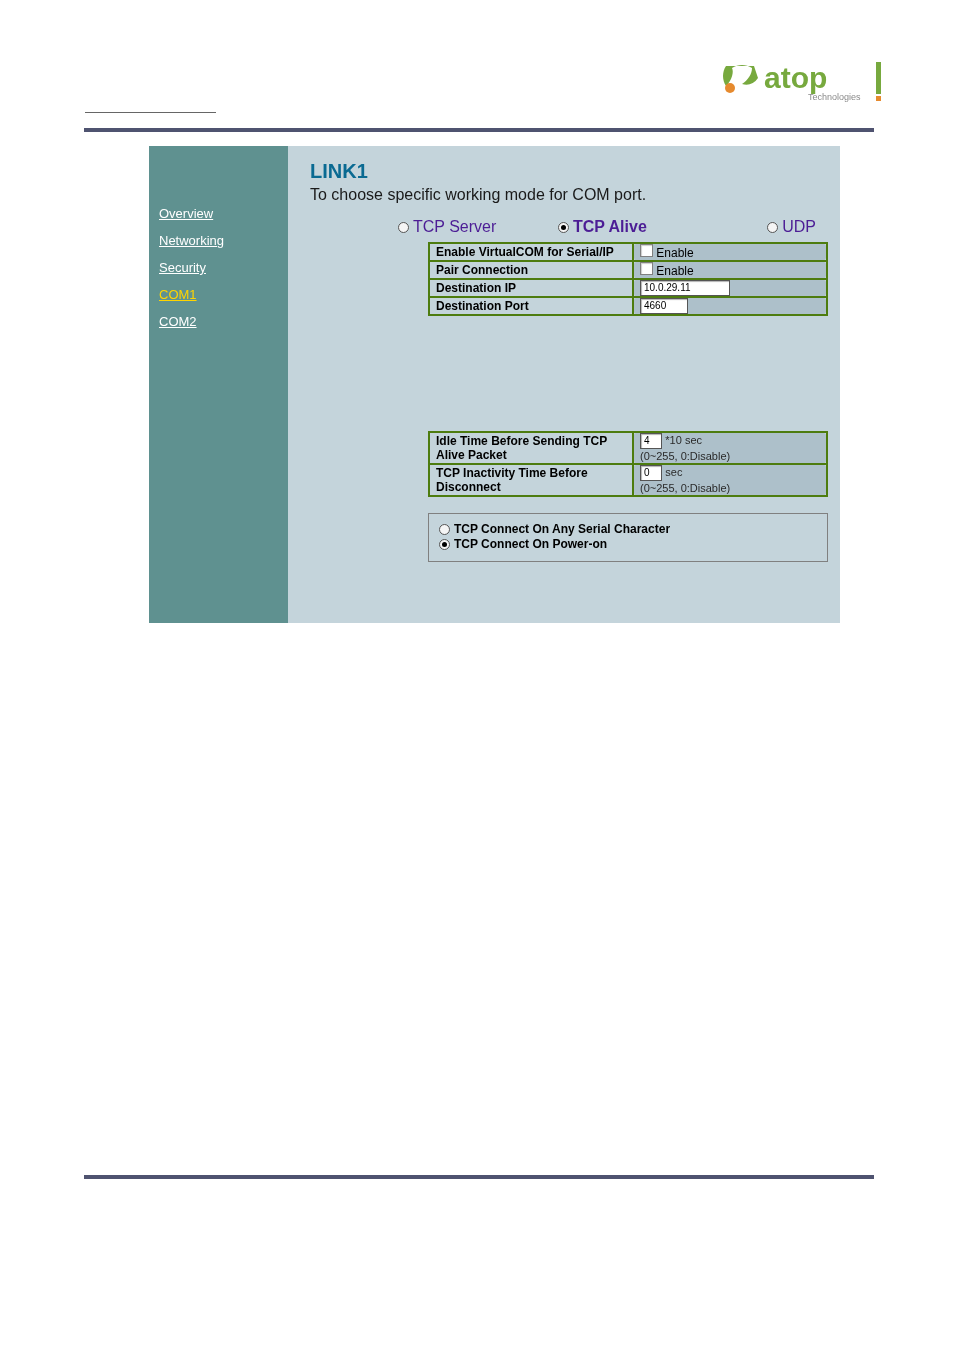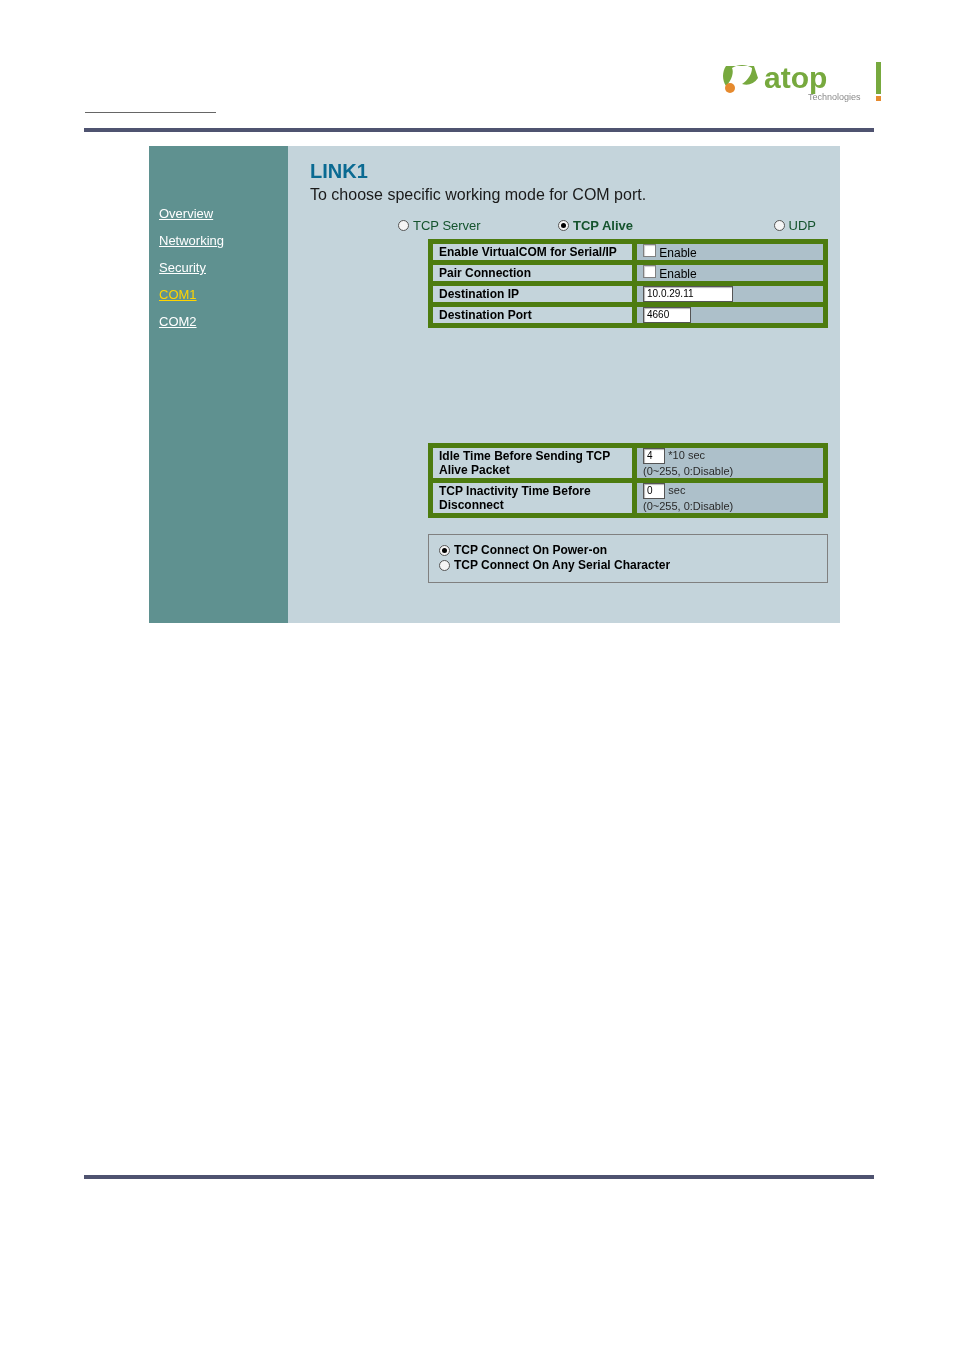--- a/index.html
+++ b/index.html
@@ -69,22 +69,22 @@
     color: #0a6a92;
     margin-bottom: 3px;
   }
   .subtitle {
     font-size: 16px;
     color: #1a1a1a;
     margin-bottom: 14px;
   }
   .mode-row {
     display: flex;
-    font-size: 13px;
-    color: #14532d;
+    font-size: 16px;
+    color: #4c1d95;
     margin-left: 88px;
     margin-bottom: 6px;
   }
   .mode-cell {
     display: flex;
     align-items: center;
     gap: 4px;
   }
   .mode-cell.server { width: 160px; }
   .mode-cell.client { width: 148px; font-weight: bold; }
@@ -113,21 +113,21 @@
     background: #fff;
     display: inline-block;
     box-shadow: inset 1px 1px 1px rgba(0,0,0,0.2);
   }
   table.form {
     border-collapse: collapse;
     width: 400px;
     margin-left: 118px;
   }
   table.form td {
-    border: 5px solid #4d7c0f;
+    border: 2px solid #4d7c0f;
     padding: 0 6px;
     font-size: 12px;
     vertical-align: middle;
   }
   table.form td.label {
     font-weight: bold;
     color: #000;
     width: 204px;
   }
   table.form td.val {
@@ -270,26 +270,26 @@
             <span class="input-mock sm">0</span>
             <span class="hint">sec</span><br>
             <span class="hint">(0~255, 0:Disable)</span>
           </td>
         </tr>
       </tbody>
         </table>
 
       <div class="connect-block">
         <div class="connect-row bold">
+          <span class="radio"></span>
+          <span>TCP Connect On Any Serial Character</span>
+        </div>
+        <div class="connect-row bold">
           <span class="radio checked"></span>
           <span>TCP Connect On Power-on</span>
         </div>
-        <div class="connect-row bold">
-          <span class="radio"></span>
-          <span>TCP Connect On Any Serial Character</span>
-        </div>
       </div>
 
     </div>
   </div>
 
   <div class="bottom-rule"></div>
 </div>
 
 </body></html>

